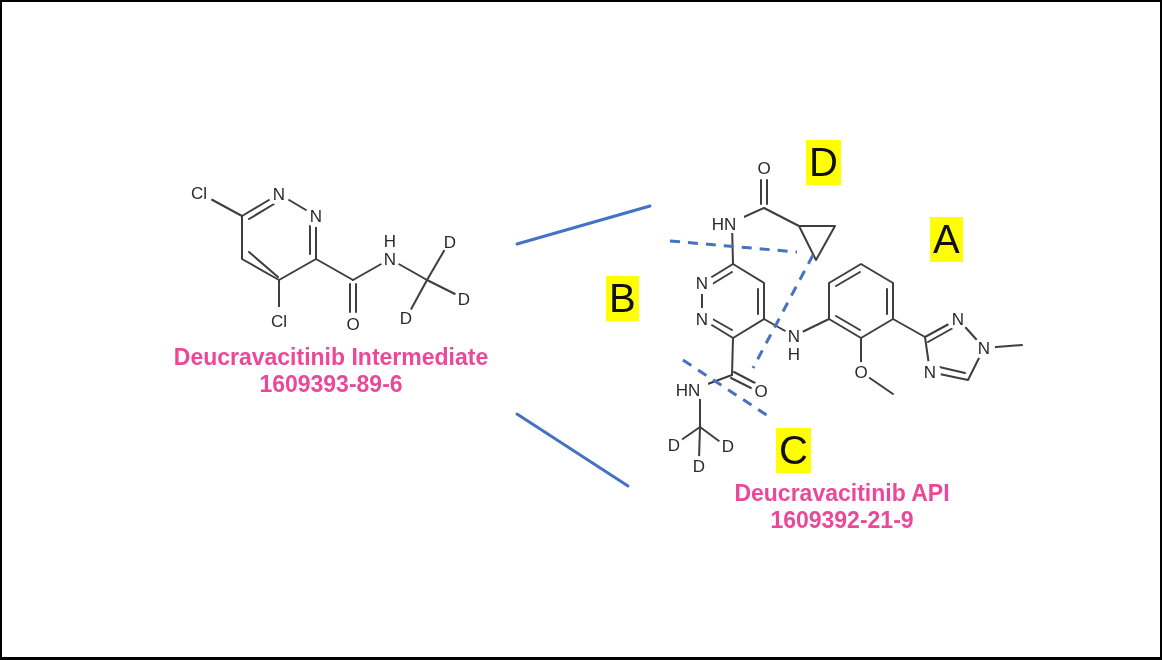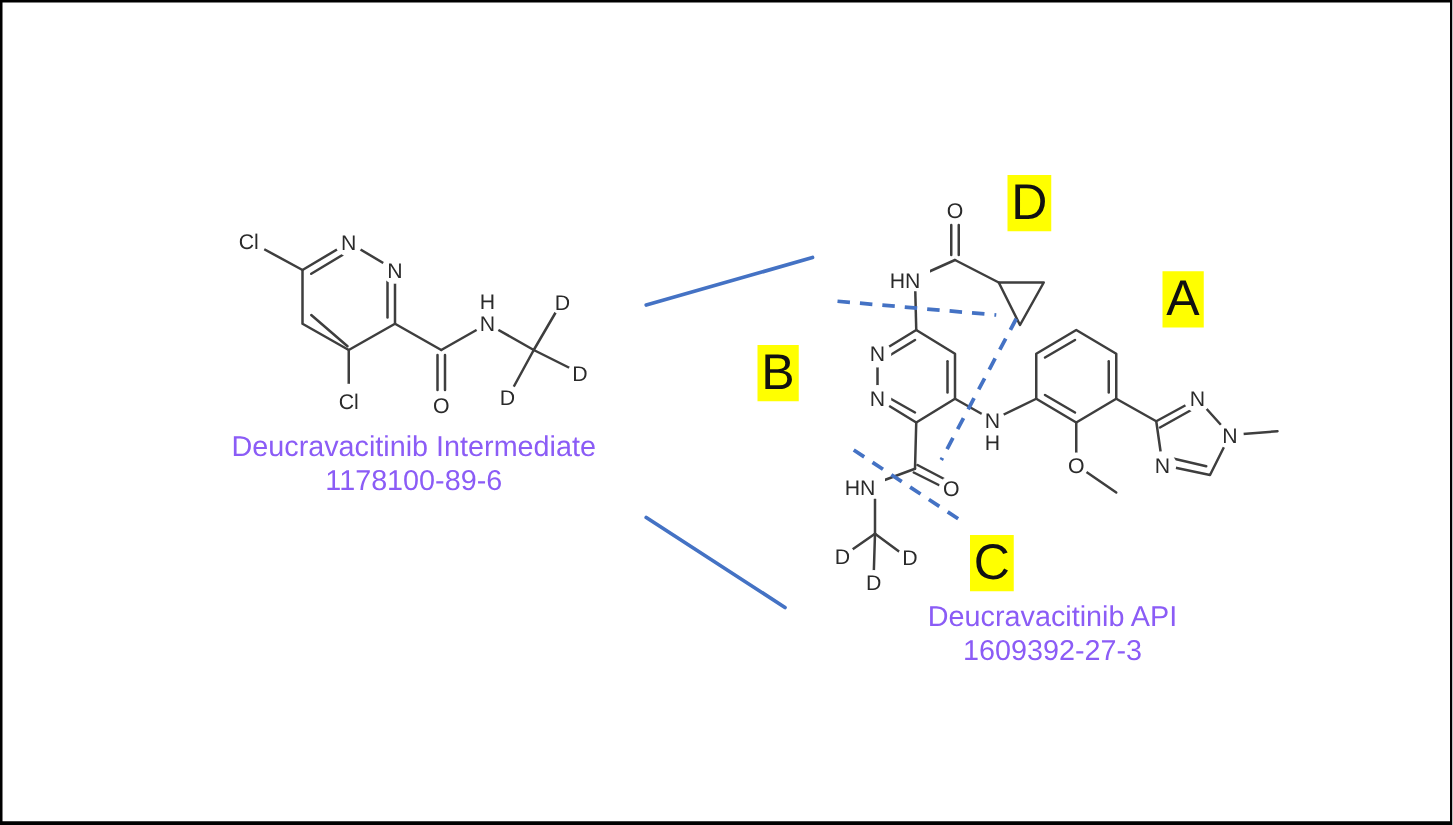--- a/index.html
+++ b/index.html
@@ -14,22 +14,22 @@
     overflow:hidden;
   }
   svg{position:absolute;left:0;top:0;}
   .bond{stroke:#3e3e3e;stroke-width:2;fill:none;stroke-linecap:round;}
   .ringpoly{stroke:#3e3e3e;stroke-width:2;fill:none;stroke-linejoin:round;}
   .halo{fill:#ffffff;stroke:none;}
   .atom{fill:#2a2a2a;font-family:"Liberation Sans",sans-serif;font-size:17px;text-anchor:middle;}
   .blue-solid{stroke:#4472C4;stroke-width:3;stroke-linecap:round;}
   .blue-dash{stroke:#4472C4;stroke-width:3;stroke-linecap:butt;stroke-dasharray:10 8;}
   .caption{
-    position:absolute;text-align:center;color:#8b5cf6;
-    font-size:23px;line-height:27px;white-space:nowrap;
+    position:absolute;text-align:center;color:#ec4899;
+    font-size:23px;line-height:27px;white-space:nowrap;font-weight:bold;
   }
   .caption-left{left:149px;top:342px;width:360px;}
   .caption-right{left:660px;top:478px;width:360px;}
   .region{
     position:absolute;background:#FFFF00;color:#111;
     font-size:40px;line-height:45px;padding:0 3px;
   }
   .region-a{left:928px;top:215px;}
   .region-b{left:604px;top:274px;}
   .region-c{left:774px;top:426px;}
@@ -175,20 +175,20 @@
     </g>
   </svg>
 
   <div class="region region-a">A</div>
   <div class="region region-b">B</div>
   <div class="region region-c">C</div>
   <div class="region region-d">D</div>
 
   <div class="caption caption-left">
     <div>Deucravacitinib Intermediate</div>
-    <div>1178100-89-6</div>
+    <div>1609393-89-6</div>
   </div>
   <div class="caption caption-right">
     <div>Deucravacitinib API</div>
-    <div>1609392-27-3</div>
+    <div>1609392-21-9</div>
   </div>
 
 </div>
 
 </body></html>

